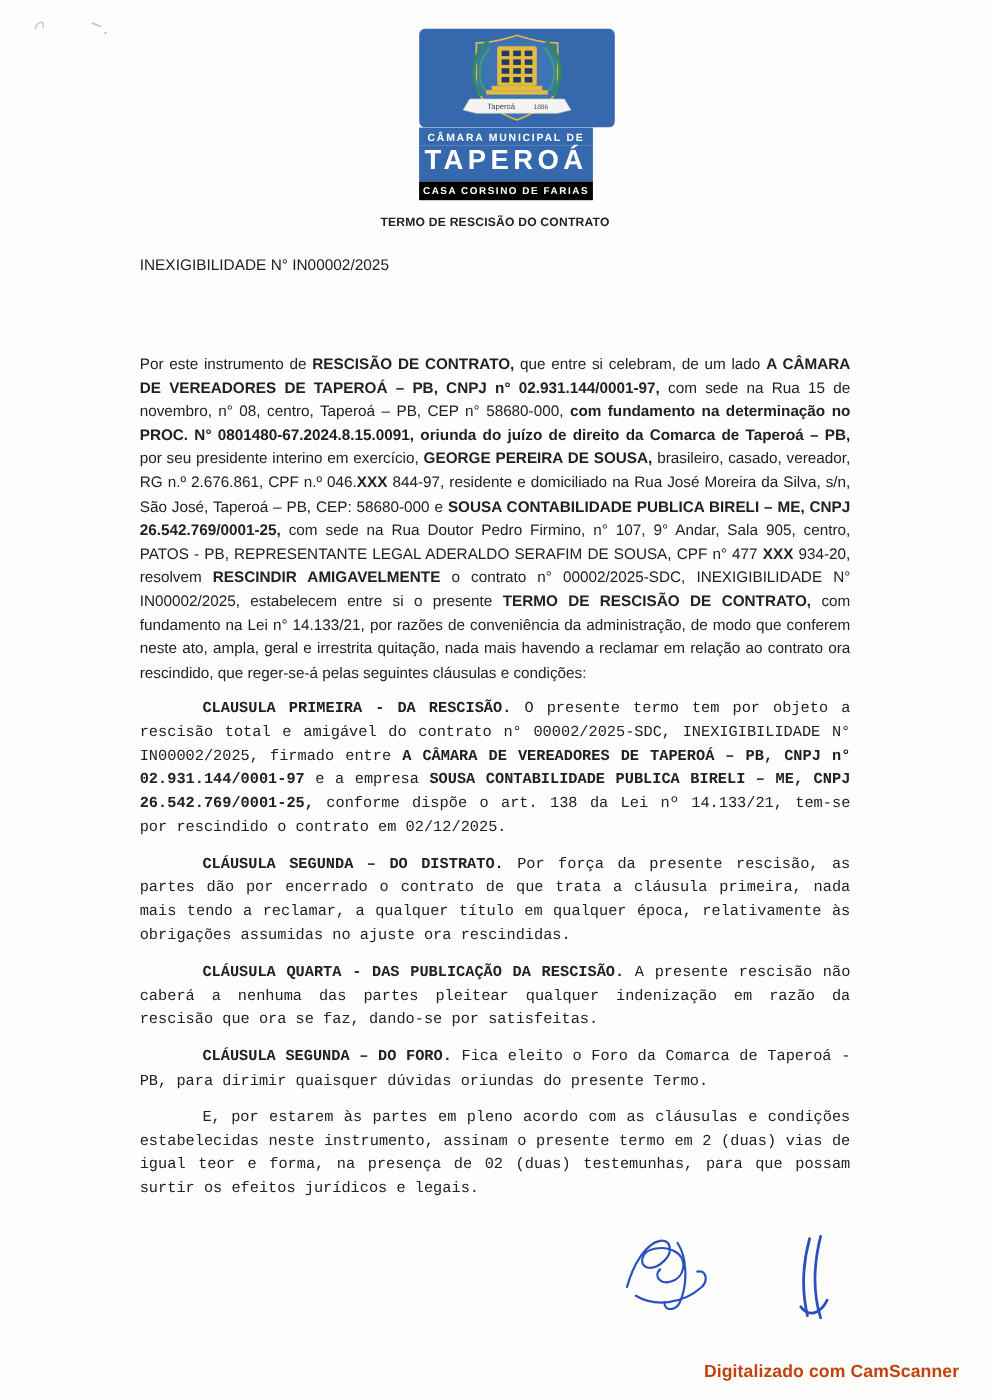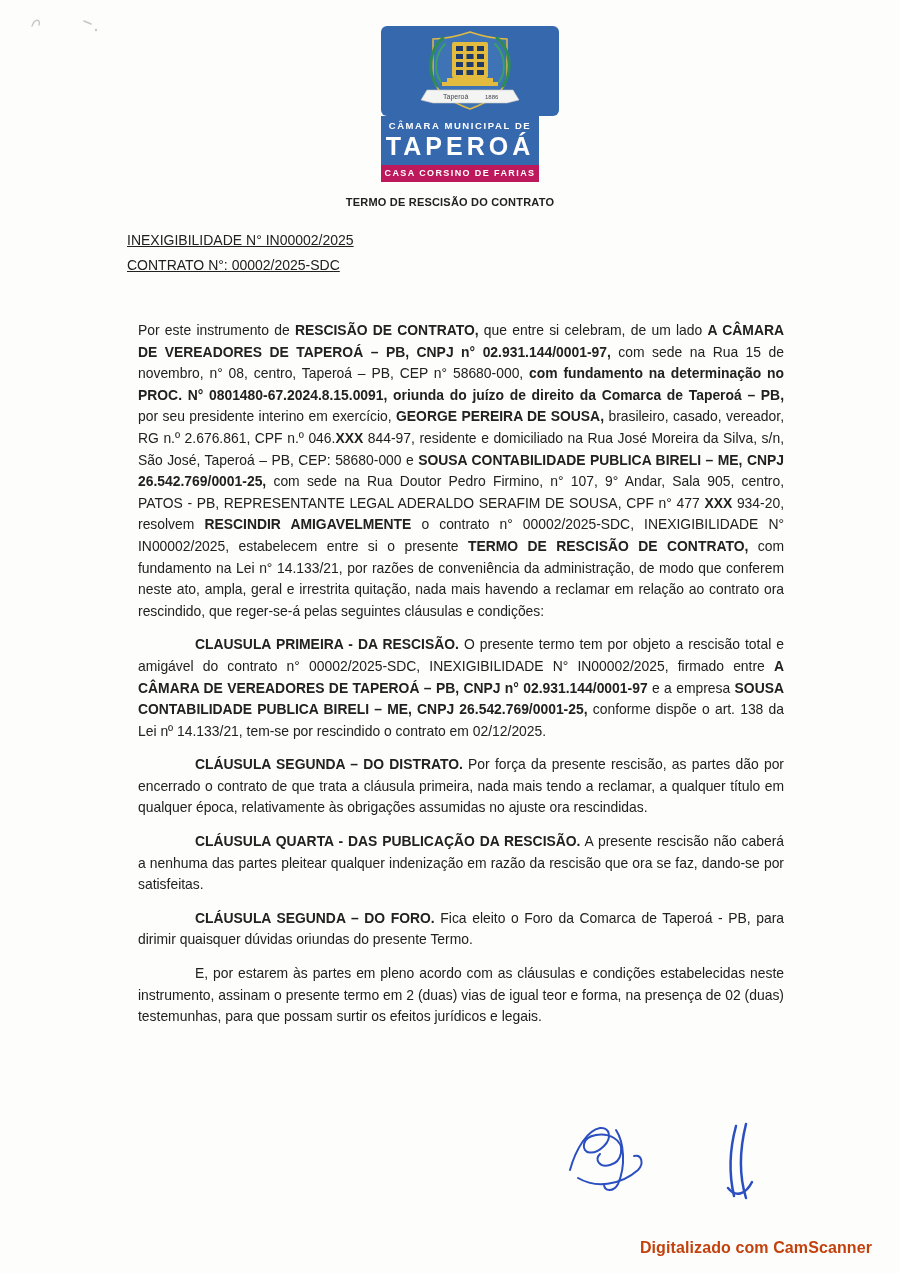--- a/index.html
+++ b/index.html
@@ -16,34 +16,34 @@
   }
   
   .pen-marks { position: absolute; top: 8px; left: 26px; opacity: .55; }
 
   
   .logo { position: absolute; top: 26px; left: 50%; transform: translateX(-50%); width: 178px; padding-left: 20px; }
   .crest svg { display: block; }
   .band { color: #fff; text-align: center; font-weight: bold; }
   .band-top    { background: #3568ac; font-size: 9.5px; letter-spacing: 1.6px; padding: 4px 0 1px; }
   .band-name   { background: #3568ac; font-size: 25px; letter-spacing: 4px; padding: 0 0 4px; }
-  .band-bottom { background: #be185d; font-size: 9px; letter-spacing: 1.4px; padding: 3px 0 4px; }
+  .band-bottom { background: #000000; font-size: 9px; letter-spacing: 1.4px; padding: 3px 0 4px; }
 
   
   .doc-title {
     position: absolute; top: 196px; left: 0; width: 100%;
     text-align: center; font-weight: bold; font-size: 11px; letter-spacing: .2px;
   }
-  .refs { position: absolute; top: 228px; left: 127px; font-size: 14px; line-height: 25px; text-decoration: underline; }
+  .refs { position: absolute; top: 228px; left: 127px; font-size: 14px; line-height: 25px; }
   .body {
     position: absolute; top: 320px; left: 127px; width: 646px;
-    font-size: 13.9px; line-height: 21.6px; text-align: justify; margin-left: 11px;
+    font-size: 13.9px; line-height: 21.6px; text-align: justify;
   }
   .para { margin-bottom: 12px; }
-  .para.indent { text-indent: 57px; }
+  .para.indent { text-indent: 57px; font-family: Liberation Mono, monospace; }
   .b { font-weight: bold; }
 
   
   .sig-1 { position: absolute; left: 560px; top: 1118px; }
   .sig-2 { position: absolute; left: 722px; top: 1122px; }
 
   
   .footer {
     position: absolute; right: 28px; bottom: 16px;
     font-size: 16px; font-weight: bold; color: #c2410c; letter-spacing: .1px;
@@ -93,21 +93,20 @@
     </div>
     <div class="band band-top">CÂMARA MUNICIPAL DE</div>
     <div class="band band-name">TAPEROÁ</div>
     <div class="band band-bottom">CASA CORSINO DE FARIAS</div>
   </div>
 
   <div class="doc-title">TERMO DE RESCISÃO DO CONTRATO</div>
 
   <div class="refs">
       <div class="ref-line">INEXIGIBILIDADE N° IN00002/2025</div>
-      <div class="ref-line">CONTRATO N°: 00002/2025-SDC</div>
     </div>
 
   <div class="body">
       <p class="para"><span class="r">Por este instrumento de </span><span class="b">RESCISÃO DE CONTRATO,</span><span class="r"> que entre si celebram, de um lado </span><span class="b">A CÂMARA DE VEREADORES DE TAPEROÁ – PB, CNPJ n° 02.931.144/0001-97,</span><span class="r"> com sede na Rua 15 de novembro, n° 08, centro, Taperoá – PB, CEP n° 58680-000, </span><span class="b">com fundamento na determinação no PROC. N° 0801480-67.2024.8.15.0091, oriunda do juízo de direito da Comarca de Taperoá – PB,</span><span class="r"> por seu presidente interino em exercício, </span><span class="b">GEORGE PEREIRA DE SOUSA,</span><span class="r"> brasileiro, casado, vereador, RG n.º 2.676.861, CPF n.º 046.</span><span class="b">XXX</span><span class="r"> 844-97, residente e domiciliado na Rua José Moreira da Silva, s/n, São José, Taperoá – PB, CEP: 58680-000 e </span><span class="b">SOUSA CONTABILIDADE PUBLICA BIRELI – ME, CNPJ 26.542.769/0001-25,</span><span class="r"> com sede na Rua Doutor Pedro Firmino, n° 107, 9° Andar, Sala 905, centro, PATOS - PB, REPRESENTANTE LEGAL ADERALDO SERAFIM DE SOUSA, CPF n° 477 </span><span class="b">XXX</span><span class="r"> 934-20, resolvem </span><span class="b">RESCINDIR AMIGAVELMENTE</span><span class="r"> o contrato n° 00002/2025-SDC, INEXIGIBILIDADE N° IN00002/2025, estabelecem entre si o presente </span><span class="b">TERMO DE RESCISÃO DE CONTRATO,</span><span class="r"> com fundamento na Lei n° 14.133/21, por razões de conveniência da administração, de modo que conferem neste ato, ampla, geral e irrestrita quitação, nada mais havendo a reclamar em relação ao contrato ora rescindido, que reger-se-á pelas seguintes cláusulas e condições:</span></p>
       <p class="para indent"><span class="b">CLAUSULA PRIMEIRA - DA RESCISÃO.</span><span class="r"> O presente termo tem por objeto a rescisão total e amigável do contrato n° 00002/2025-SDC, INEXIGIBILIDADE N° IN00002/2025, firmado entre </span><span class="b">A CÂMARA DE VEREADORES DE TAPEROÁ – PB, CNPJ n° 02.931.144/0001-97</span><span class="r"> e a empresa </span><span class="b">SOUSA CONTABILIDADE PUBLICA BIRELI – ME, CNPJ 26.542.769/0001-25,</span><span class="r"> conforme dispõe o art. 138 da Lei nº 14.133/21, tem-se por rescindido o contrato em 02/12/2025.</span></p>
       <p class="para indent"><span class="b">CLÁUSULA SEGUNDA – DO DISTRATO.</span><span class="r"> Por força da presente rescisão, as partes dão por encerrado o contrato de que trata a cláusula primeira, nada mais tendo a reclamar, a qualquer título em qualquer época, relativamente às obrigações assumidas no ajuste ora rescindidas.</span></p>
       <p class="para indent"><span class="b">CLÁUSULA QUARTA - DAS PUBLICAÇÃO DA RESCISÃO.</span><span class="r"> A presente rescisão não caberá a nenhuma das partes pleitear qualquer indenização em razão da rescisão que ora se faz, dando-se por satisfeitas.</span></p>
       <p class="para indent"><span class="b">CLÁUSULA SEGUNDA – DO FORO.</span><span class="r"> Fica eleito o Foro da Comarca de Taperoá - PB, para dirimir quaisquer dúvidas oriundas do presente Termo.</span></p>
       <p class="para indent"><span class="r">E, por estarem às partes em pleno acordo com as cláusulas e condições estabelecidas neste instrumento, assinam o presente termo em 2 (duas) vias de igual teor e forma, na presença de 02 (duas) testemunhas, para que possam surtir os efeitos jurídicos e legais.</span></p>
     </div>

